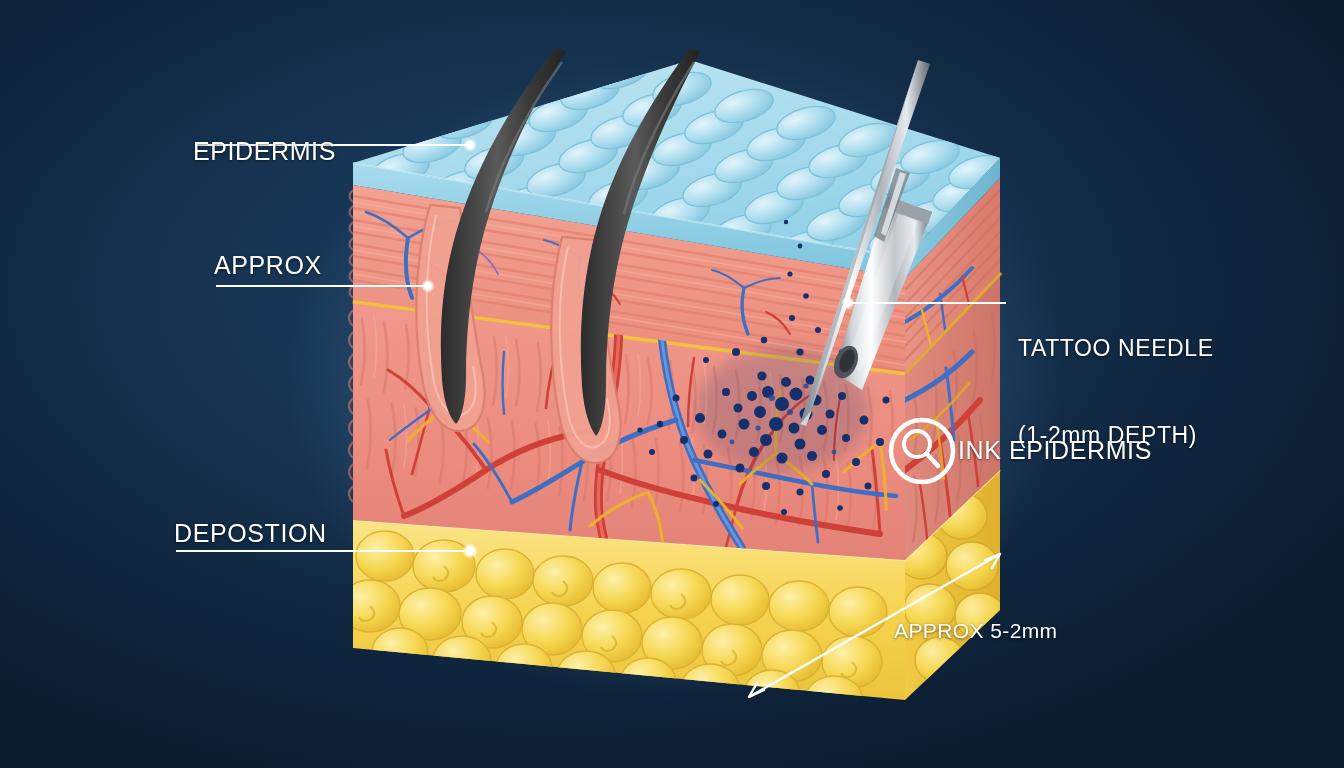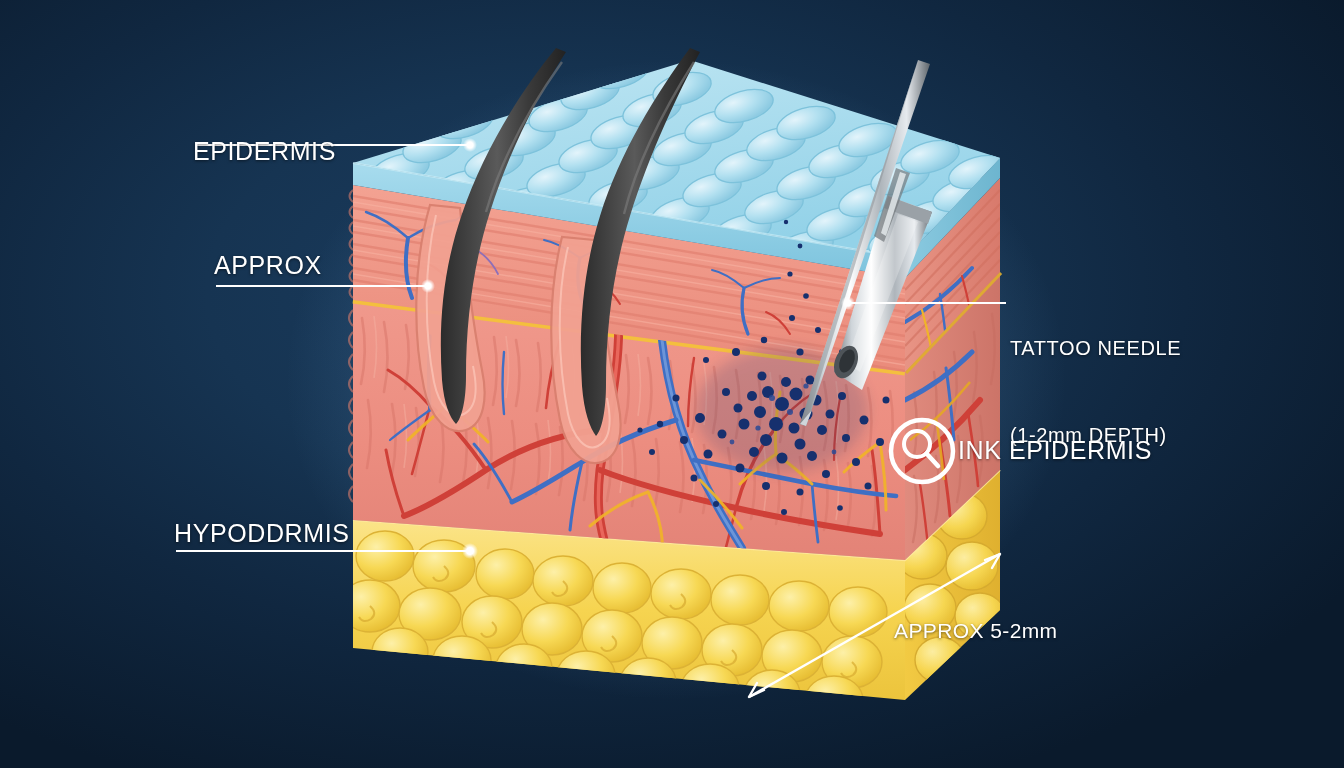--- a/index.html
+++ b/index.html
@@ -7,21 +7,21 @@
     position:relative;width:1344px;height:768px;overflow:hidden;
     font-family:"Liberation Sans",sans-serif;
     background:radial-gradient(ellipse 70% 70% at 42% 38%, #1b3d60 0%, #163452 38%, #102740 66%, #0a1a2c 100%);
   }
   #art{position:absolute;inset:0;width:1344px;height:768px;}
   .lbl{
     position:absolute;color:#ffffff;letter-spacing:.6px;
     font-size:25px;line-height:30px;white-space:pre;
     text-shadow:0 1px 3px rgba(0,0,0,.55);
   }
-  .lbl.small{font-size:20px;line-height:29px;}
+  .lbl.small{font-size:23px;line-height:29px;margin-left:8px;}
   #epidermis-label{left:193px;top:112px;margin-top:24px;}
   #dermis-label{left:214px;top:250px;}
   #hypodermis-label{left:174px;top:518px;}
   #needle-label{left:1010px;top:276px;}
   #ink-label{left:958px;top:435px;font-size:25px;}
   #approx-label{left:894px;top:616px;font-size:21px;letter-spacing:.4px;}
 </style>
 </head>
 <body>
 
@@ -613,21 +613,21 @@
       <line x1="749" y1="697" x2="1000" y2="554"></line>
       <path d="M749,697 L764,690 M749,697 L757,683" stroke-linecap="round"></path>
       <path d="M1000,554 L985,560 M1000,554 L992,568" stroke-linecap="round"></path>
     </g>
   </svg>
 
   <div class="lbl" id="epidermis-label">EPIDERMIS</div>
 
   <div class="lbl" id="dermis-label">APPROX</div>
 
-  <div class="lbl" id="hypodermis-label">HYPODDRMIS</div>
+  <div class="lbl" id="hypodermis-label">DEPOSTION</div>
 
   <div class="lbl small" id="needle-label">
     <div>TATTOO NEEDLE</div>
     <div>(1-2mm DEPTH)</div>
   </div>
 
   <div class="lbl" id="ink-label">INK EPIDERMIS</div>
 
   <div class="lbl" id="approx-label">APPROX 5-2mm</div>
 

